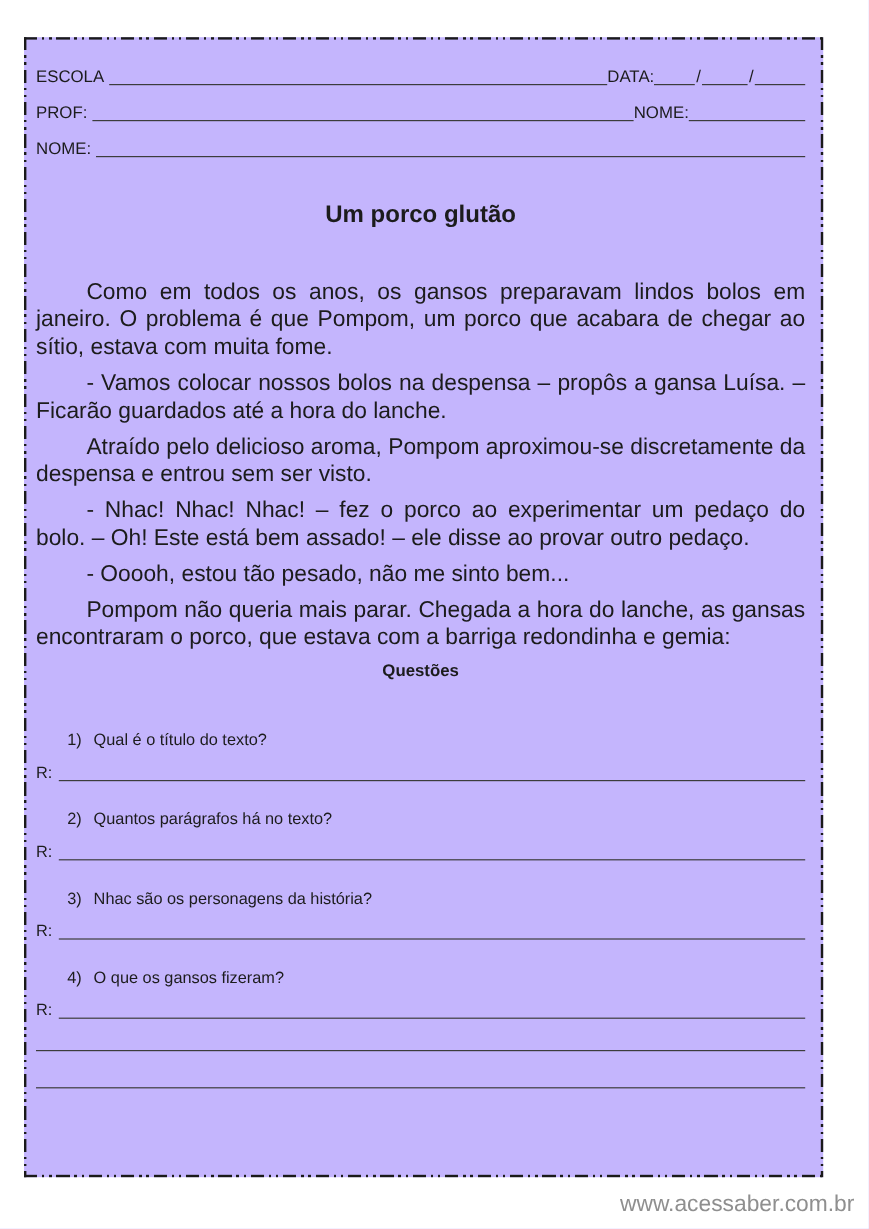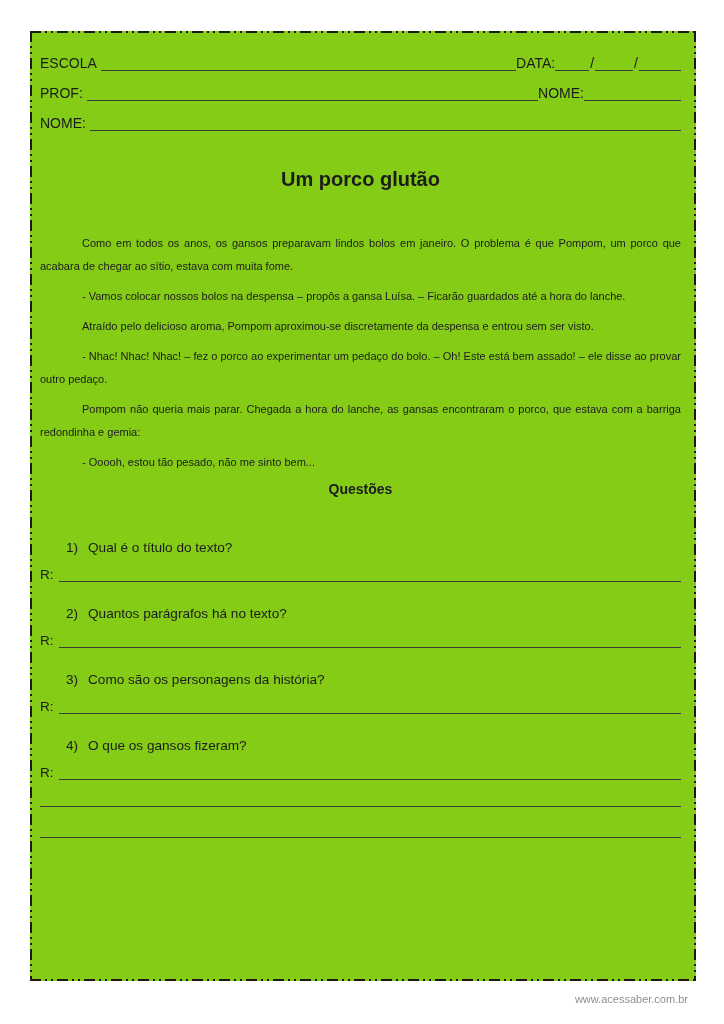--- a/index.html
+++ b/index.html
@@ -2,55 +2,55 @@
 <html><head>
 <meta charset="utf-8">
 <style>
   html,body{margin:0;padding:0;}
   body{
     width:724px;height:1024px;position:relative;background:#ffffff;
     font-family:"Liberation Sans","DejaVu Sans",sans-serif;color:#1c1c1c;
     overflow:hidden;
   }
   .sheet{
-    position:absolute;left:30px;top:31px;width:666px;height:950px;
-    box-sizing:border-box;padding:14px 15px 0 10px;background:#84cc16;
+    position:absolute;left:20px;top:31px;width:666px;height:950px;
+    box-sizing:border-box;padding:14px 15px 0 10px;background:#c4b5fd;
   }
   
   .b-top,.b-bottom{position:absolute;left:0;right:0;height:2px;
     background:repeating-linear-gradient(to right,#1a1a1a 0 11px,transparent 11px 15px,#1a1a1a 15px 17px,transparent 17px 21px,#1a1a1a 21px 23px,transparent 23px 27px);}
   .b-top{top:0;}
   .b-bottom{bottom:0;}
   .b-left,.b-right{position:absolute;top:0;bottom:0;width:2px;
     background:repeating-linear-gradient(to bottom,#1a1a1a 0 11px,transparent 11px 15px,#1a1a1a 15px 17px,transparent 17px 21px,#1a1a1a 21px 23px,transparent 23px 27px);}
   .b-left{left:0;}
   .b-right{right:0;}
 
   .hrow{display:flex;align-items:flex-end;height:26px;margin-bottom:4px;font-size:14px;}
   .hrow .lbl{white-space:nowrap;}
   .fill-line{flex:1;height:0;border-bottom:1.5px solid #3c3c3c;margin-left:4px;}
   .seg{height:0;border-bottom:1.5px solid #3c3c3c;}
   .seg1{width:34px;} .seg2{width:38px;} .seg3{width:42px;} .seg-turma{width:97px;}
   .slash{margin:0 1px;}
 
   .title{margin-top:40px;text-align:center;font-weight:bold;font-size:20px;line-height:16px;}
-  .story{margin-top:45px;font-size:11px;}
+  .story{margin-top:45px;font-size:19px;}
   .story p{margin:0 0 7px 0;line-height:23px;text-align:justify;text-indent:42px;}
 
   .q-heading{text-align:center;font-weight:bold;font-size:14px;line-height:16px;}
 
   .question{display:flex;margin:24px 0 0 26px;font-size:13.6px;line-height:15px;}
   .question.first{margin-top:43px;}
   .q-num{width:22px;flex:0 0 22px;}
   .answer{display:flex;align-items:flex-end;margin-top:12px;height:15px;font-size:13.6px;}
   .answer .fill-line{margin-left:5px;}
   .blank-line{height:0;border-bottom:1.5px solid #3c3c3c;margin-top:26px;}
   .blank-line.last{margin-top:30px;}
 
-  .footer{position:absolute;right:36px;top:993px;font-size:11px;color:#8f8f8f;}
+  .footer{position:absolute;right:12px;top:993px;font-size:19px;color:#8f8f8f;}
 </style>
 </head>
 <body>
 
 <div class="sheet">
   <div class="b-top"></div>
   <div class="b-bottom"></div>
   <div class="b-left"></div>
   <div class="b-right"></div>
 
@@ -77,22 +77,22 @@
     <span class="fill-line"></span>
   </div>
 
   <div class="title">Um porco glutão</div>
 
   <div class="story">
     <p>Como em todos os anos, os gansos preparavam lindos bolos em janeiro. O problema é que Pompom, um porco que acabara de chegar ao sítio, estava com muita fome.</p>
     <p>- Vamos colocar nossos bolos na despensa – propôs a gansa Luísa. – Ficarão guardados até a hora do lanche.</p>
     <p>Atraído pelo delicioso aroma, Pompom aproximou-se discretamente da despensa e entrou sem ser visto.</p>
     <p>- Nhac! Nhac! Nhac! – fez o porco ao experimentar um pedaço do bolo. – Oh! Este está bem assado! – ele disse ao provar outro pedaço.</p>
+    <p>- Ooooh, estou tão pesado, não me sinto bem...</p>
     <p>Pompom não queria mais parar. Chegada a hora do lanche, as gansas encontraram o porco, que estava com a barriga redondinha e gemia:</p>
-    <p>- Ooooh, estou tão pesado, não me sinto bem...</p>
   </div>
 
   <div class="q-heading">Questões</div>
 
   <div class="question first">
     <span class="q-num">1)</span>
     <span>Qual é o título do texto?</span>
   </div>
   <div class="answer">
     <span>R:</span>
@@ -103,21 +103,21 @@
     <span class="q-num">2)</span>
     <span>Quantos parágrafos há no texto?</span>
   </div>
   <div class="answer">
     <span>R:</span>
     <span class="fill-line"></span>
   </div>
 
   <div class="question">
     <span class="q-num">3)</span>
-    <span>Como são os personagens da história?</span>
+    <span>Nhac são os personagens da história?</span>
   </div>
   <div class="answer">
     <span>R:</span>
     <span class="fill-line"></span>
   </div>
 
   <div class="question">
     <span class="q-num">4)</span>
     <span>O que os gansos fizeram?</span>
   </div>

